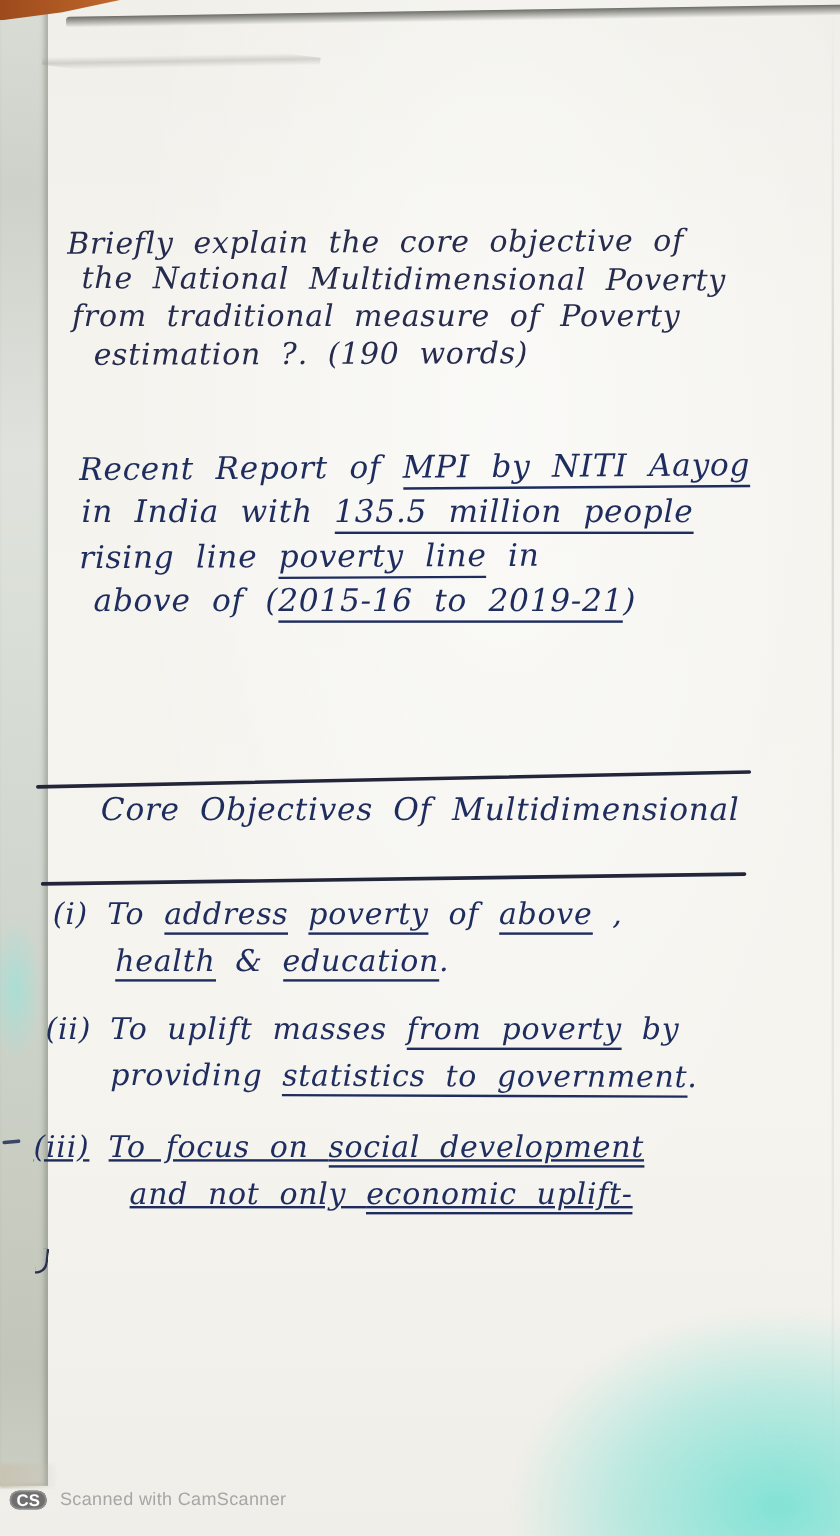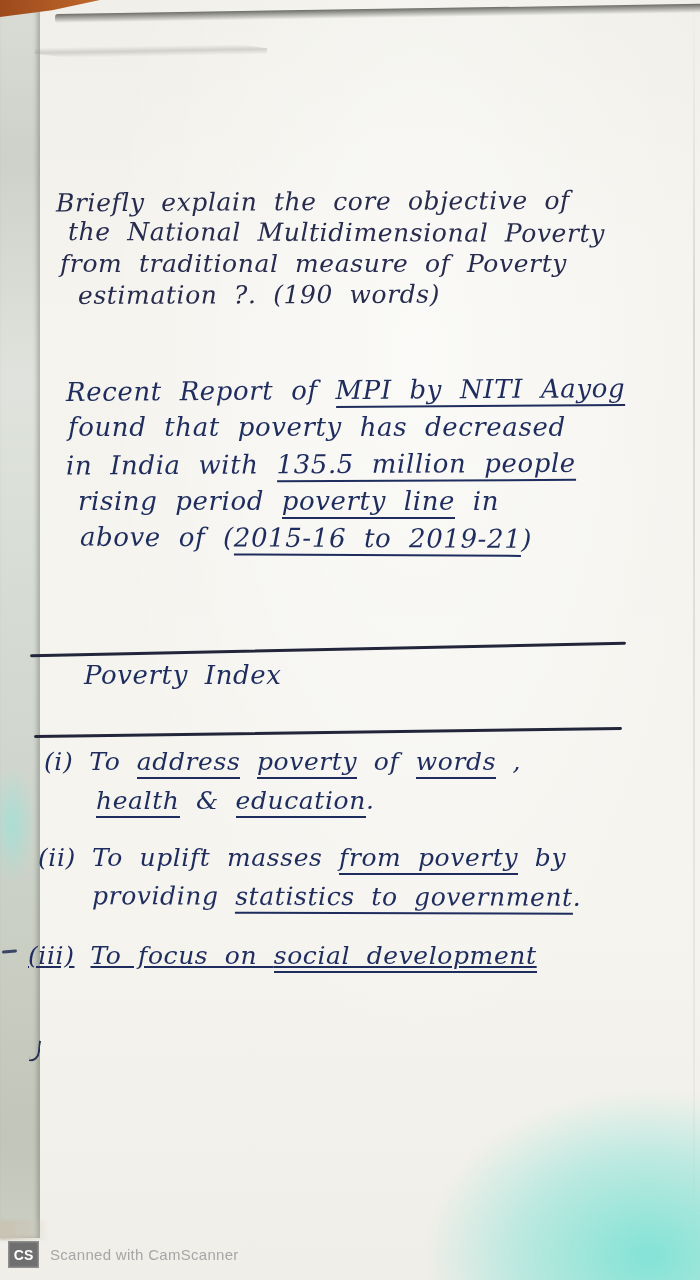--- a/index.html
+++ b/index.html
@@ -132,23 +132,23 @@
     border-radius:0 0 10px 0;transform:rotate(6deg);
   }
 
   
   .watermark{
     position:absolute;left:8px;top:1241px;
     display:flex;align-items:center;gap:11px;
     font-family:"Liberation Sans",sans-serif;font-style:normal;
   }
   .cs-icon{
-    width:31px;height:27px;flex:0 0 auto;
+    width:31px;height:16px;flex:0 0 auto;
     background:var(--wm_icon);
-    border-radius:0;
+    border-radius:11px;
     color:#ffffff;font-weight:bold;font-size:14px;
     display:flex;align-items:center;justify-content:center;
     box-shadow:0 0 0 1.5px #8d8d8d inset;
   }
   .wm-text{color:var(--wm_text);font-size:15px;letter-spacing:0.3px;}
 </style>
 </head>
 <body>
 
 <div class="scan">
@@ -165,46 +165,46 @@
 
   <section class="question hw">
     <div class="line">Briefly explain the core objective of</div>
     <div class="line">the National Multidimensional Poverty</div>
     <div class="line">from traditional measure of Poverty</div>
     <div class="line">estimation ?. (190 words)</div>
   </section>
 
   <section class="answer hw">
     <div class="line"><span>Recent Report of </span><span class="u">MPI by NITI Aayog</span></div>
-    <div class="line"><span>found that poverty has decreased</span></div>
     <div class="line"><span>in India with </span><span class="u">135.5 million people</span></div>
-    <div class="line"><span>rising period </span><span class="u">poverty line</span><span> in</span></div>
+    <div class="line"><span>rising line </span><span class="u">poverty line</span><span> in</span></div>
     <div class="line"><span>above of (</span><span class="u">2015-16 to 2019-21</span><span>)</span></div>
   </section>
 
   <div class="rule rule-1"></div>
 
   <h2 class="heading hw">
-    <div class="line">Poverty Index</div>
+    <div class="line">Core Objectives Of Multidimensional</div>
   </h2>
 
   <div class="rule rule-2"></div>
 
   <div class="obj obj-1 hw">
-    <div class="line"><span class="marker">(i)</span><span><span>To </span><span class="u">address</span><span> </span><span class="u">poverty</span><span> of </span><span class="u">words</span><span> ,</span></span></div>
+    <div class="line"><span class="marker">(i)</span><span><span>To </span><span class="u">address</span><span> </span><span class="u">poverty</span><span> of </span><span class="u">above</span><span> ,</span></span></div>
     <div class="line"><span class="u">health</span><span> &amp; </span><span class="u">education</span><span>.</span></div>
   </div>
 
   <div class="obj obj-2 hw">
     <div class="line"><span class="marker">(ii)</span><span><span>To uplift masses </span><span class="u">from poverty</span><span> by</span></span></div>
     <div class="line"><span>providing </span><span class="u">statistics to government</span><span>.</span></div>
   </div>
 
   <div class="obj obj-3 hw">
     <div class="line"><span class="marker">(iii)</span><span><span>To focus on </span><span class="u">social development</span></span></div>
+    <div class="line"><span>and not only </span><span class="u">economic uplift-</span></div>
   </div>
 
   <div class="margin-dash"></div>
   <div class="stray-bracket"></div>
 
   <div class="watermark">
     <span class="cs-icon">CS</span>
     <span class="wm-text">Scanned with CamScanner</span>
   </div>
 

